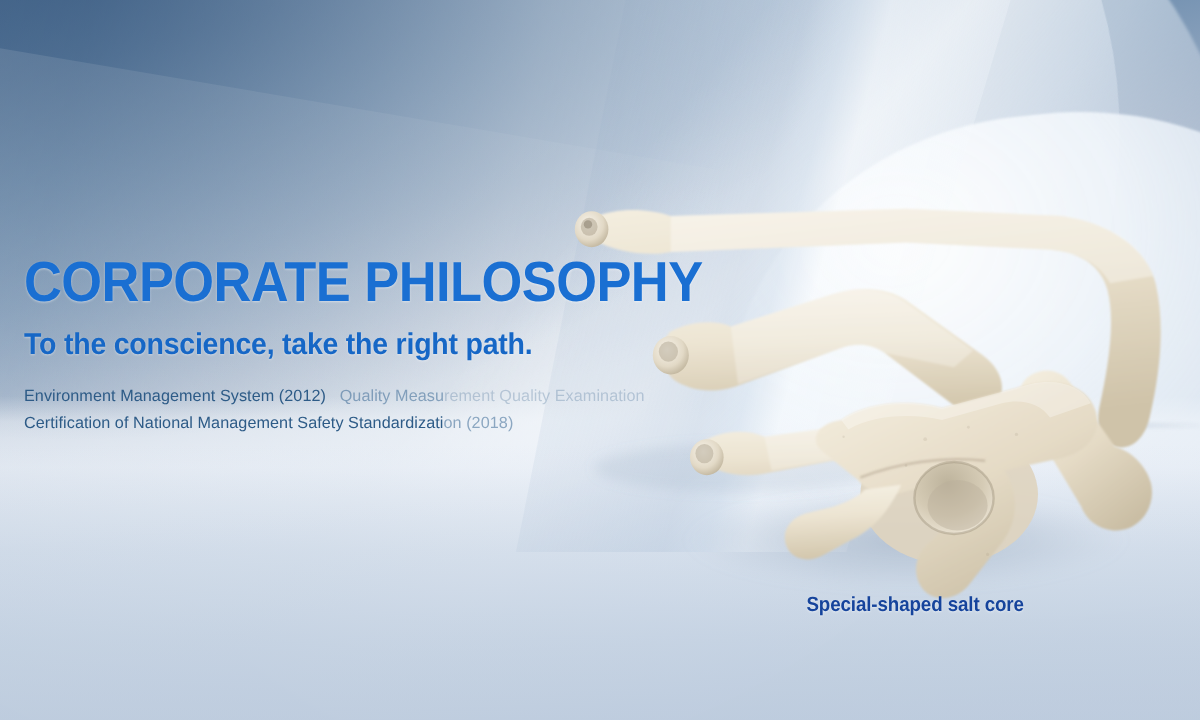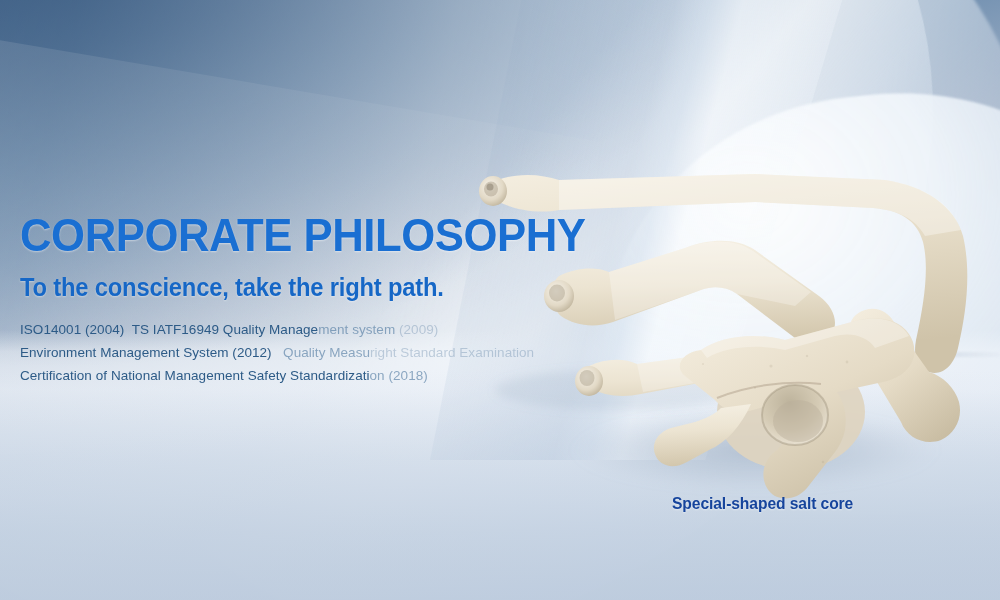--- a/index.html
+++ b/index.html
@@ -425,26 +425,23 @@
   </div>
 
   <div id="text-block">
 
     <div id="page-title">CORPORATE PHILOSOPHY</div>
 
     <div id="page-subtitle">To the conscience, take the right path.</div>
 
     <div id="certifications">
 
+
       <div class="cert-line">
-        <span>ISO14001&nbsp;(2004)&nbsp; TS IATF16949 Quality Manage</span><span class="tail">ment system </span><span class="fade">(2009)</span>
-      </div>
-
-      <div class="cert-line">
-        <span>Environment Management System (2012)&nbsp;&nbsp; </span><span class="tail">Quality Measu</span><span class="fade">right Standard Examination</span>
+        <span>Environment Management System (2012)&nbsp;&nbsp; </span><span class="tail">Quality Measu</span><span class="fade">rement Quality Examination</span>
       </div>
 
       <div class="cert-line">
         <span>Certification of National Management Safety Standardizati</span><span class="tail">on (2018)</span><span class="fade"></span>
       </div>
 
     </div>
   </div>
 
   <div id="product-caption">Special-shaped salt core</div>

